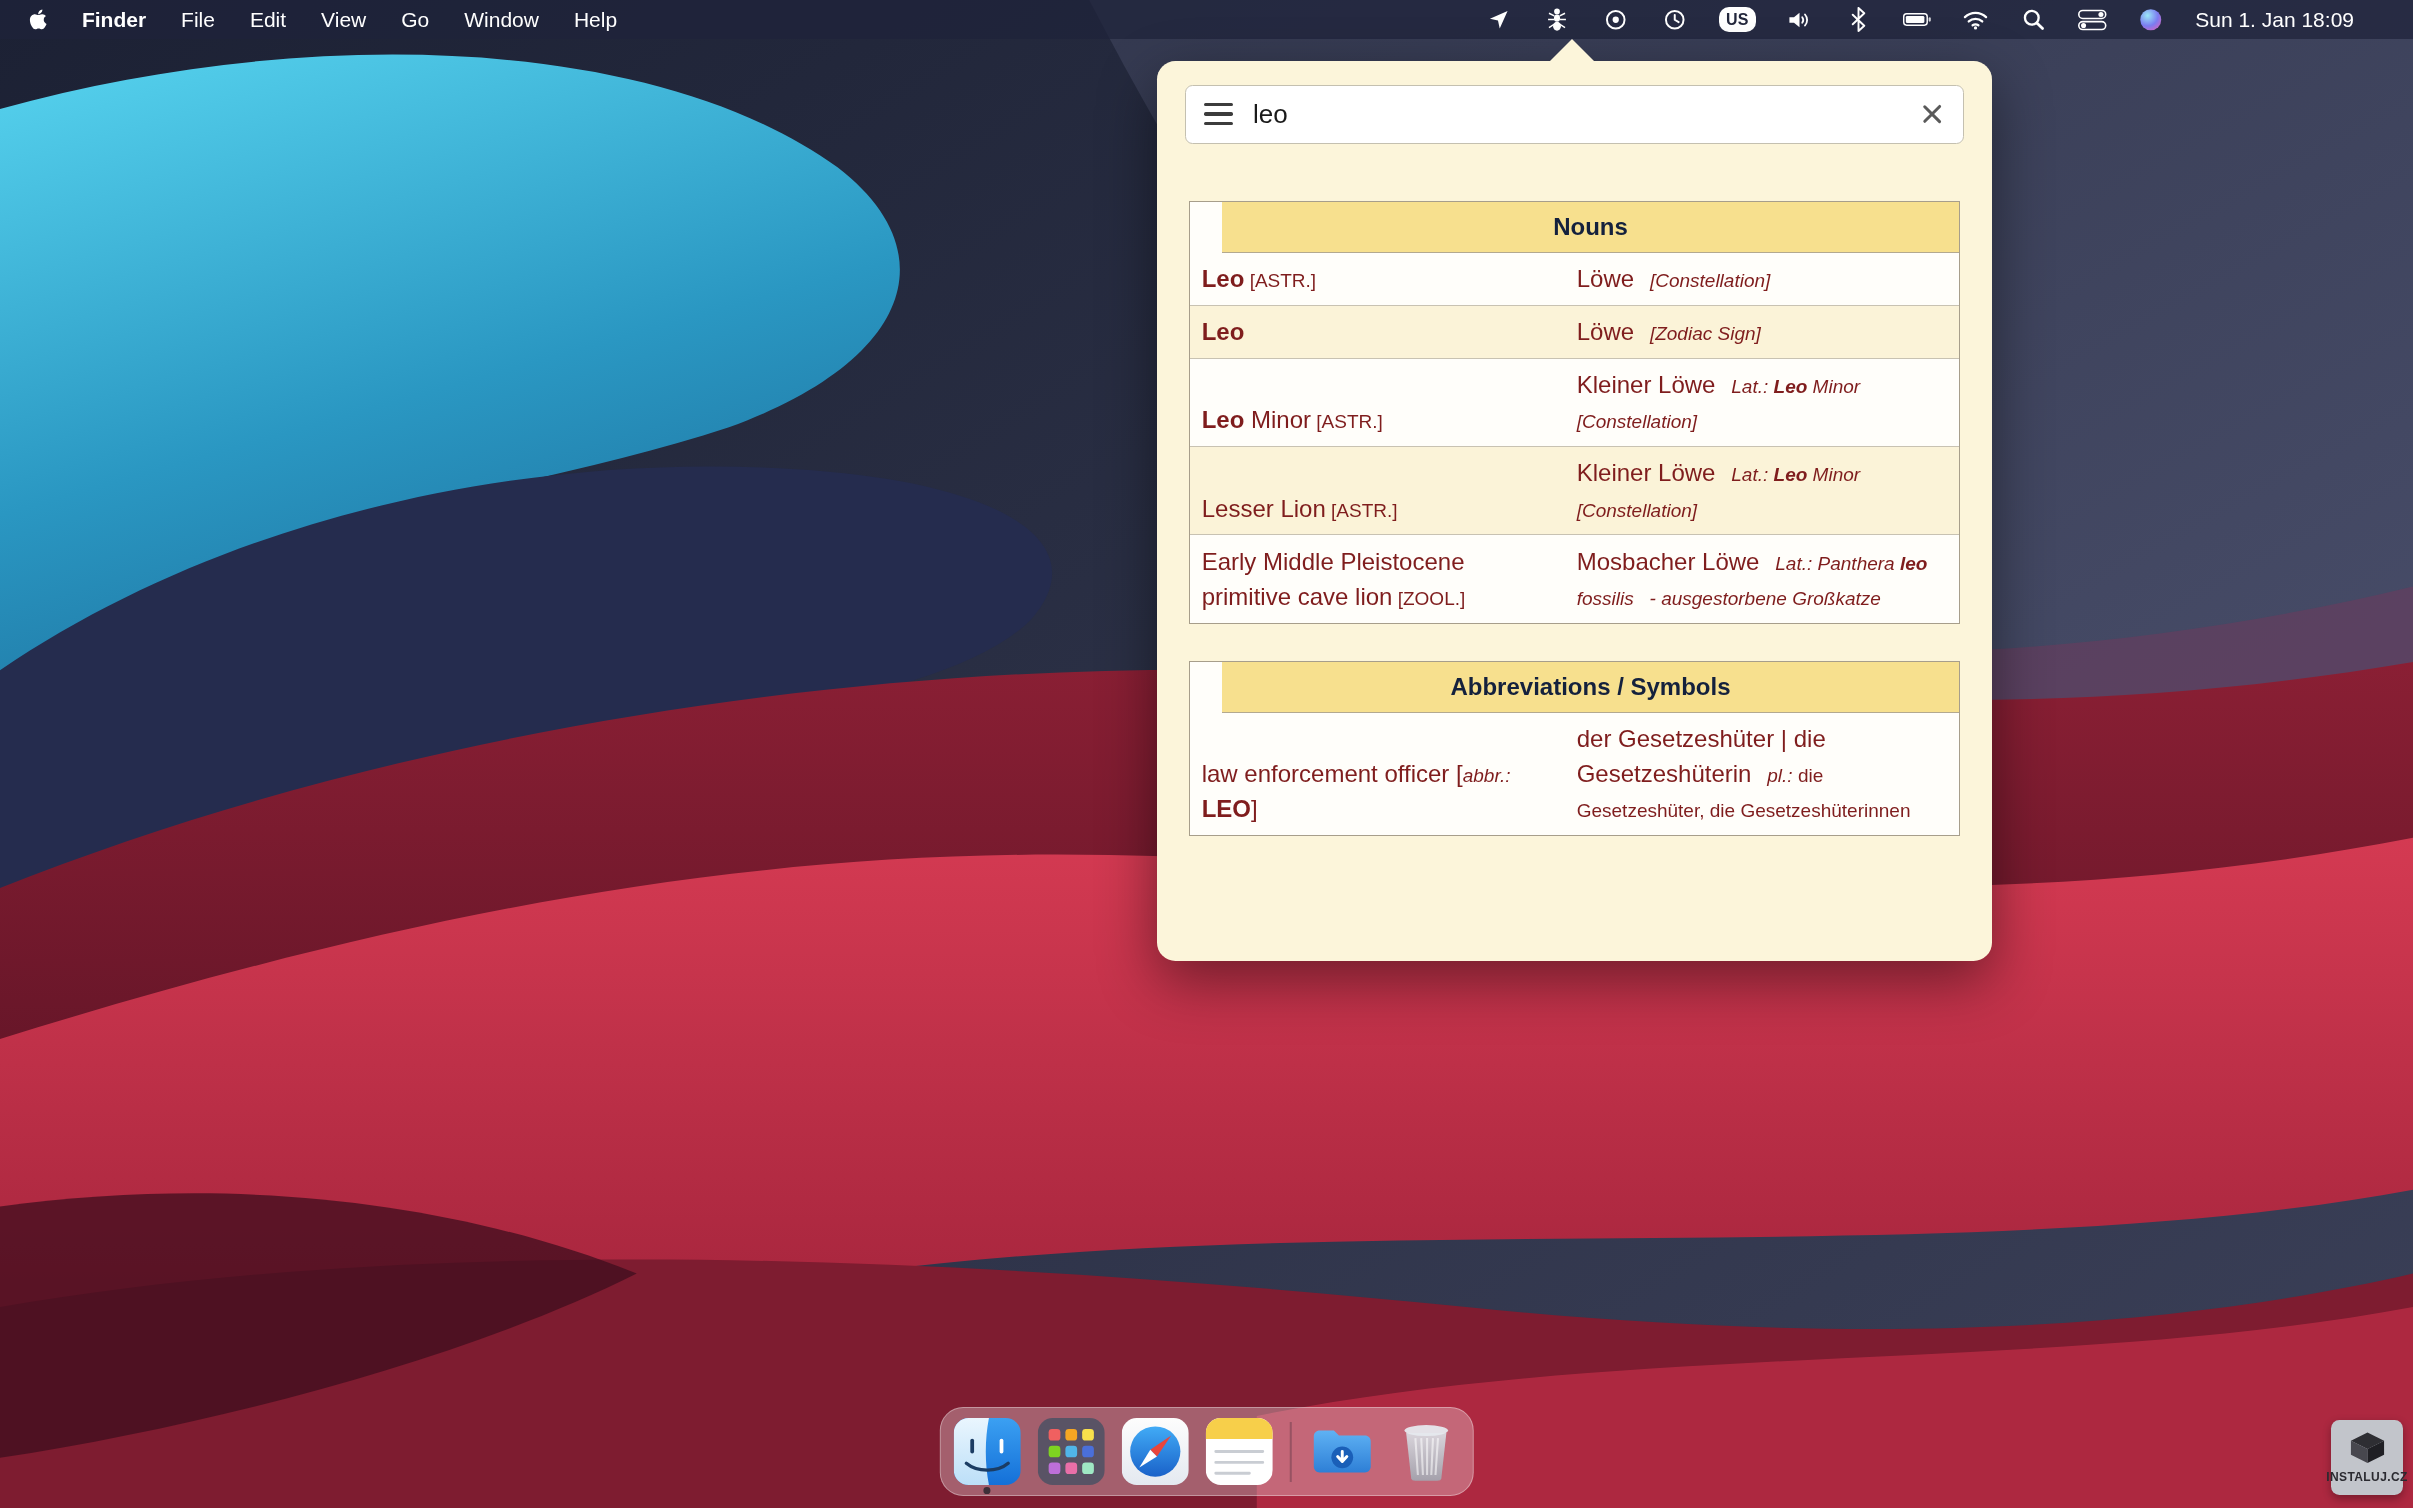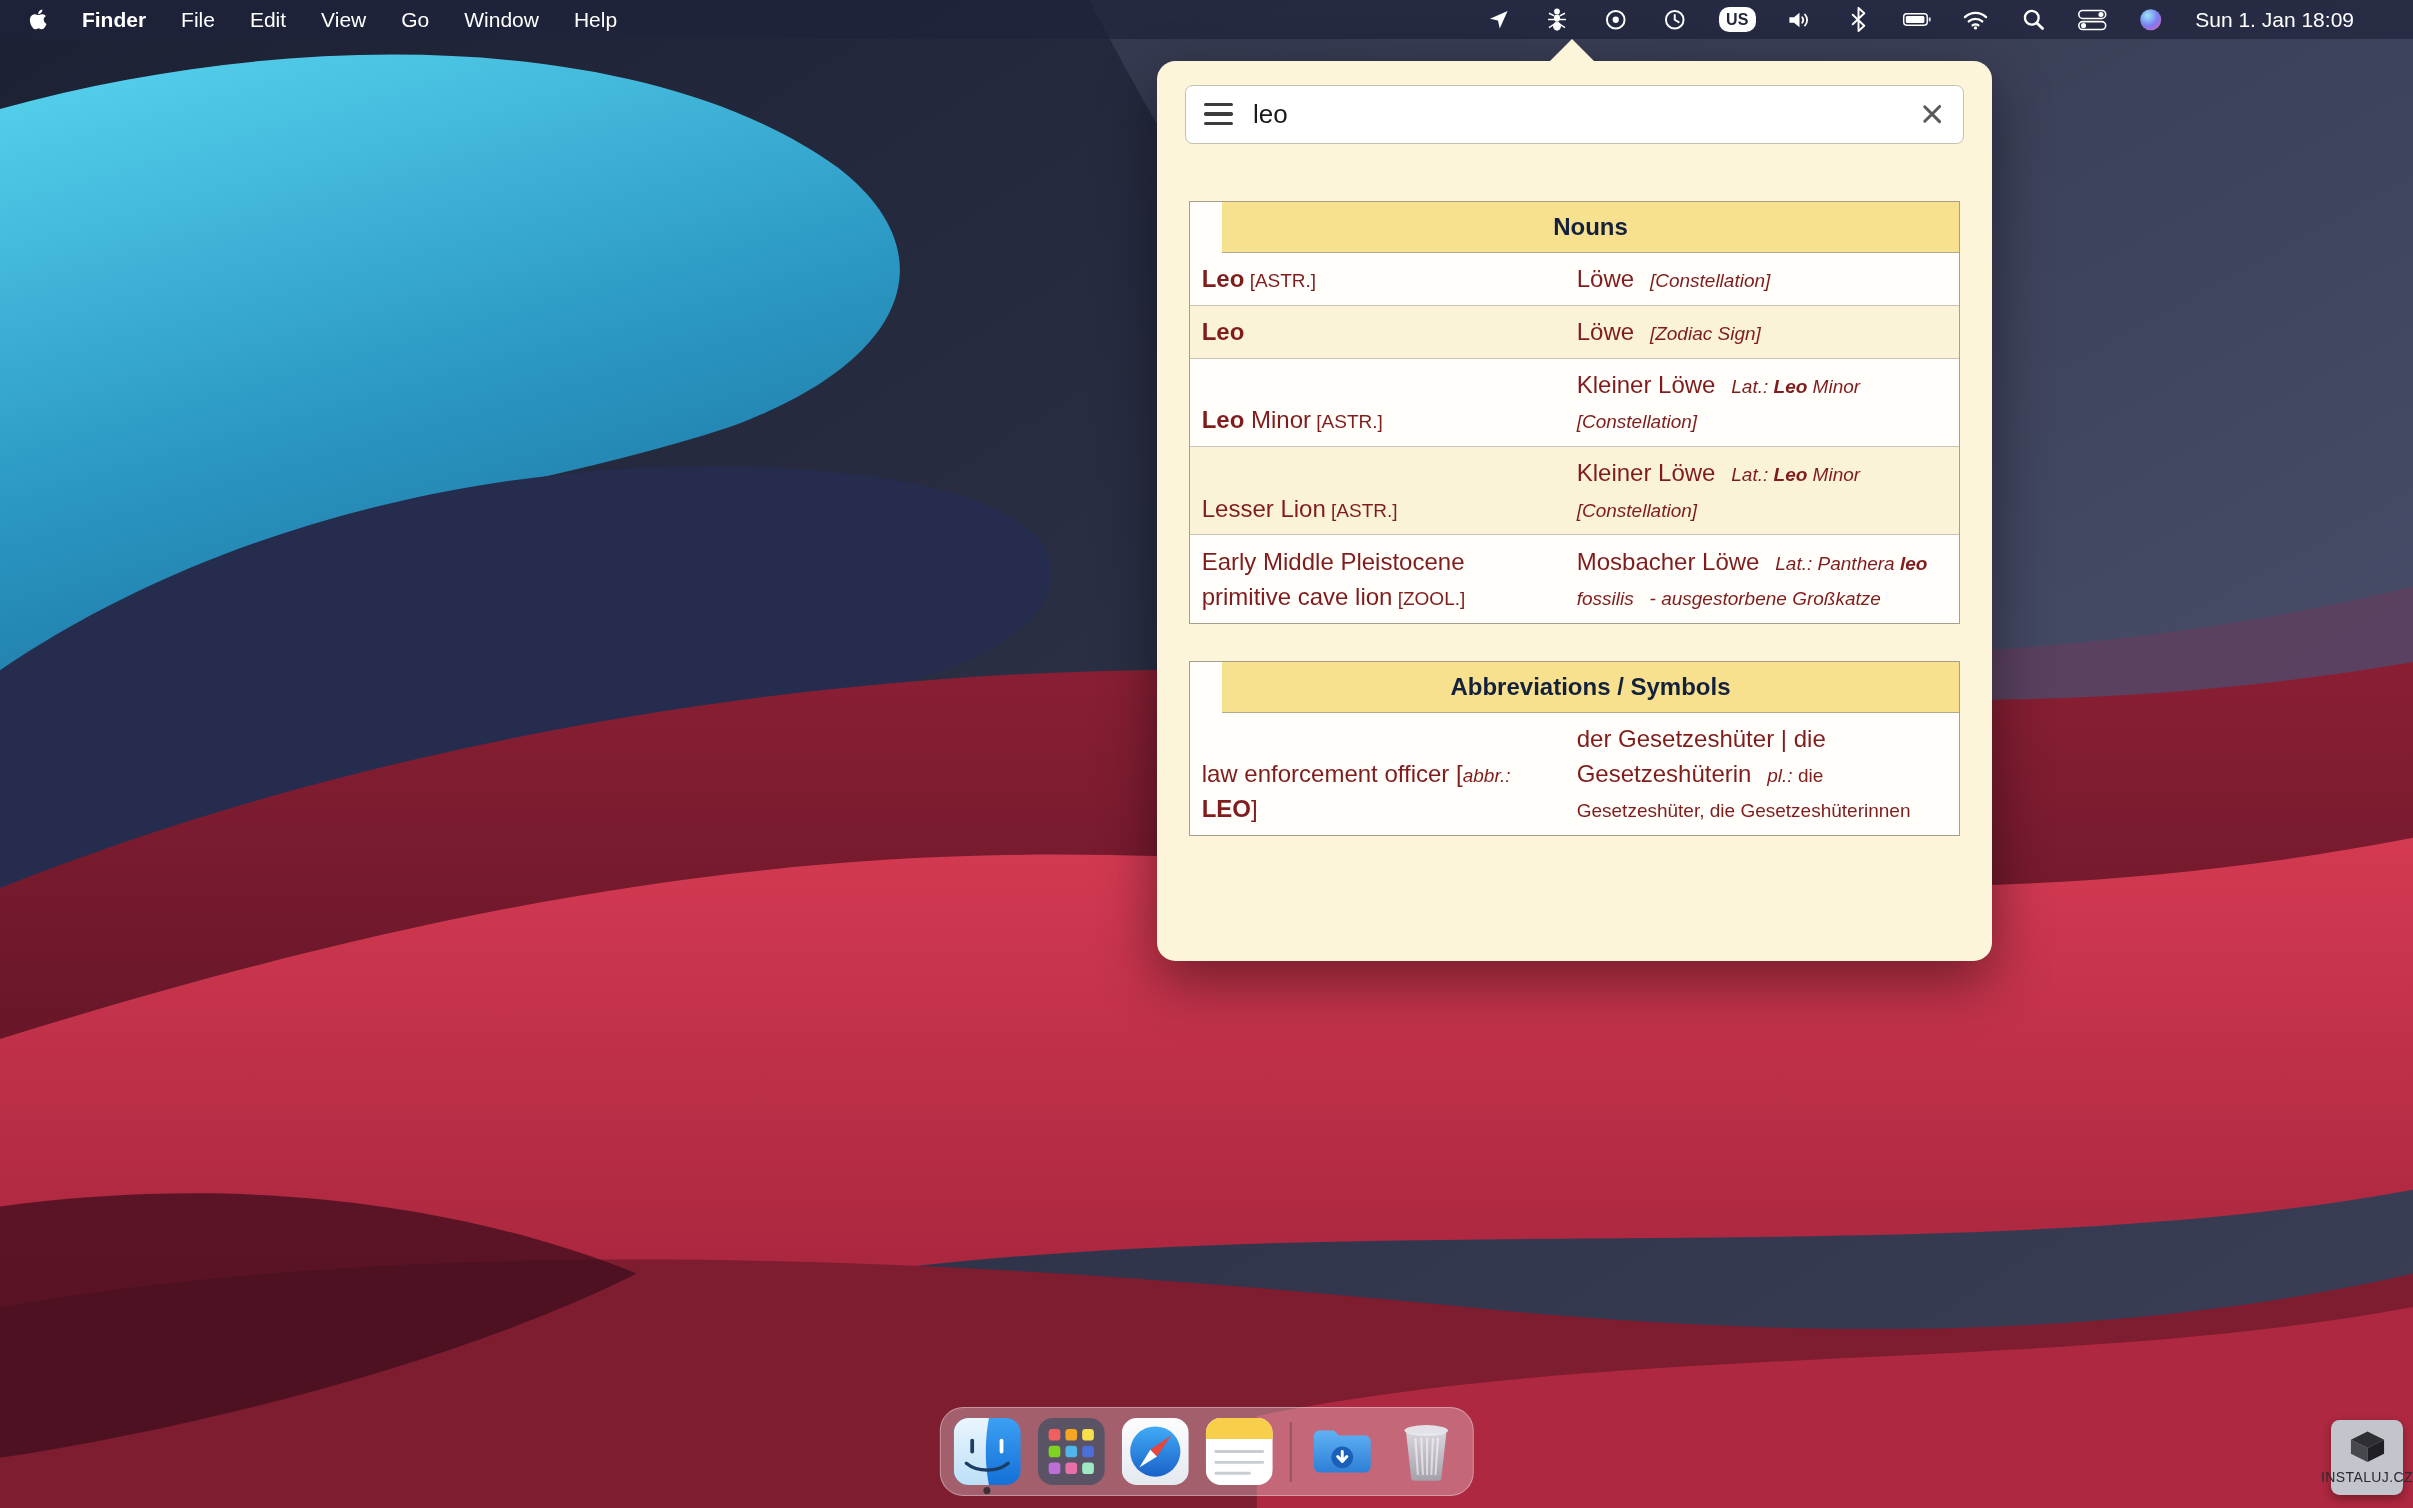--- a/index.html
+++ b/index.html
@@ -67,21 +67,21 @@
   .dock-item svg { width:67px; height:67px; display:block; }
   .dock-sep { width:1.7px; height:60px; background:rgba(20,20,30,0.25); }
   .run-dot { position:absolute; bottom:-8.4px; left:50%; transform:translateX(-50%);
     width:6.7px; height:6.7px; border-radius:50%; background:rgba(35,35,42,0.8); }
 
   
   .watermark { position:absolute; right:10px; bottom:13.4px; width:72px; height:75px; z-index:5;
     background:#C2C5CB; border-radius:8.4px; display:flex; flex-direction:column;
     align-items:center; justify-content:center; gap:5px; box-shadow:0 3.4px 8.4px rgba(0,0,0,0.3); }
   .wm-cube { width:39px; height:34px; }
-  .wm-text { font-size:14px; font-weight:400; color:#2A2A30; letter-spacing:0.4px; }
+  .wm-text { font-size:12px; font-weight:700; color:#2A2A30; letter-spacing:0.4px; }
 </style>
 </head>
 <body>
 
 <svg class="wallpaper" viewBox="0 0 2880 1800" preserveAspectRatio="none">
   <defs>
     <linearGradient id="wp-base" x1="0" y1="0" x2="1" y2="1">
       <stop offset="0" stop-color="#1C2134"></stop>
         <stop offset="1" stop-color="#3B4058"></stop>
     </linearGradient>

